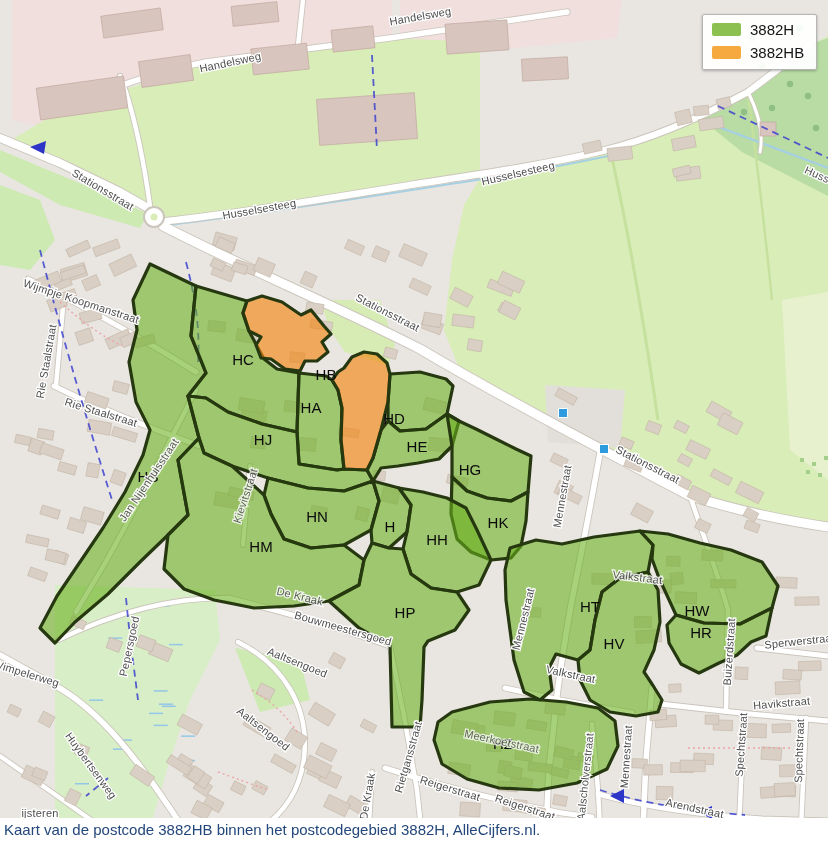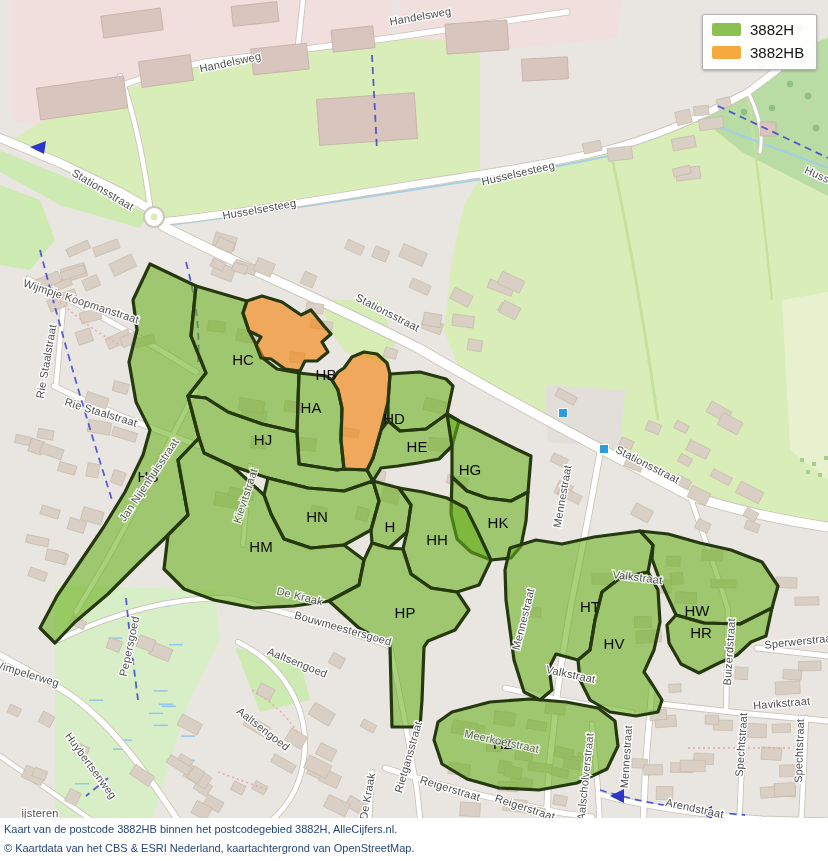--- a/index.html
+++ b/index.html
@@ -6,21 +6,21 @@
   .stage{position:relative;width:828px;height:861px;overflow:hidden;
          font-family:"Liberation Sans",sans-serif;background:#fff;}
   #map-svg{position:absolute;left:0;top:0;}
   .legend{position:absolute;left:702px;top:14px;background:rgba(255,255,255,.93);
           border:1px solid #b5b5b5;border-radius:2px;padding:6px 12px 8px 9px;
           box-shadow:0 1px 3px rgba(0,0,0,.28);display:flex;flex-direction:column;gap:6px;}
   .legend-row{display:flex;align-items:center;gap:9px;}
   .swatch{width:29px;height:13px;border-radius:2px;flex:0 0 auto;}
   .legend-label{font-size:15px;color:#151515;white-space:nowrap;}
   .caption{position:absolute;left:0;top:818px;width:828px;height:43px;background:#ffffff;
-           color:#24477b;font-size:11px;line-height:19px;padding:2px 0 0 4px;box-sizing:border-box;}
+           color:#24477b;font-size:15px;line-height:19px;padding:2px 0 0 4px;box-sizing:border-box;}
   .caption div{white-space:nowrap;}
   text.zl{font-size:15px;fill:#0b0b0b;text-anchor:middle;}
   text.sl{font-size:11px;fill:#4e4e4e;text-anchor:middle;stroke:#ffffff;stroke-width:2.6px;
           paint-order:stroke;letter-spacing:.2px;}
 </style>
 </head>
 <body>
 
 <div class="stage">
   <svg id="map-svg" width="828" height="861" viewBox="0 0 828 861">
@@ -440,15 +440,14 @@
       <span class="legend-label">3882H</span>
     </div>
     <div class="legend-row">
       <span class="swatch" style="background: rgb(245, 169, 63);"></span>
       <span class="legend-label">3882HB</span>
     </div>
   </div>
 
   <div class="caption">
     <div>Kaart van de postcode 3882HB binnen het postcodegebied 3882H, AlleCijfers.nl.</div>
-    <div>© Kaartdata van het CBS &amp; ESRI Nederland, kaartachtergrond van OpenStreetMap.</div>
   </div>
 </div>
 
 </body></html>

